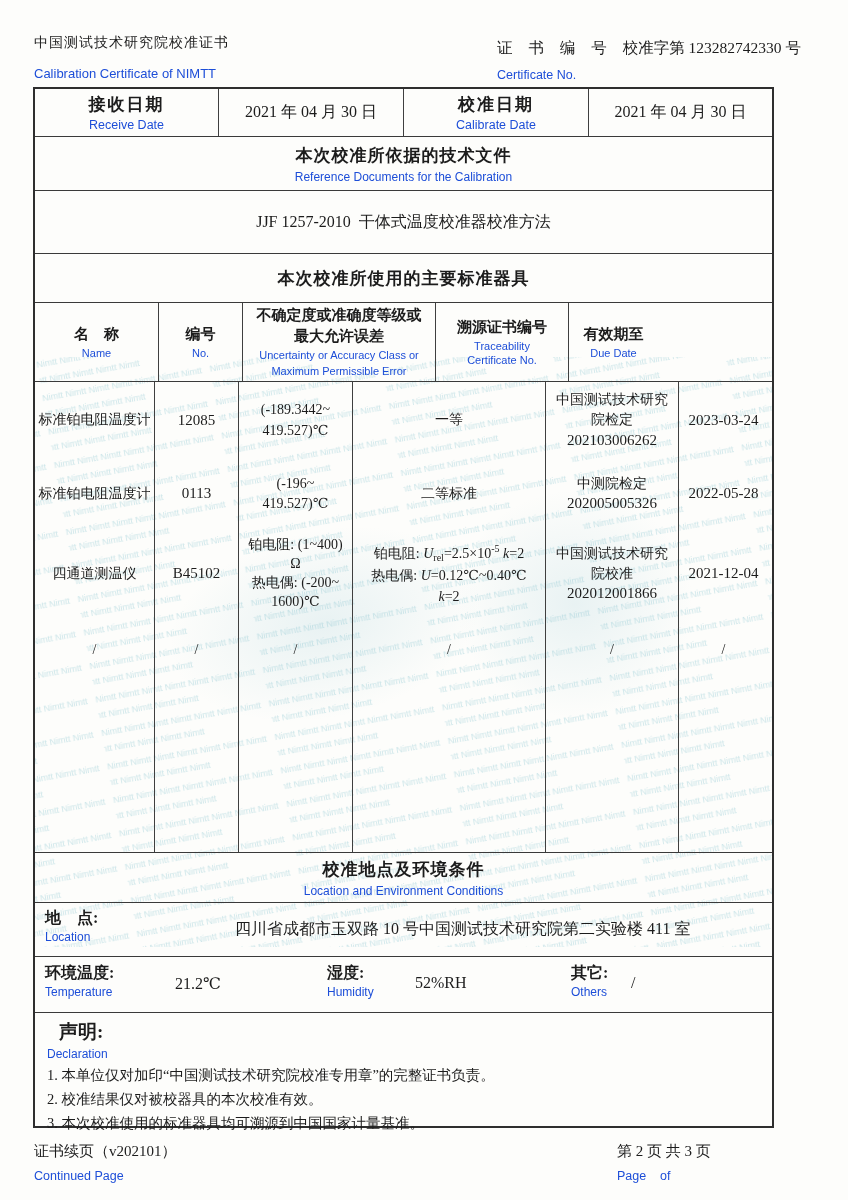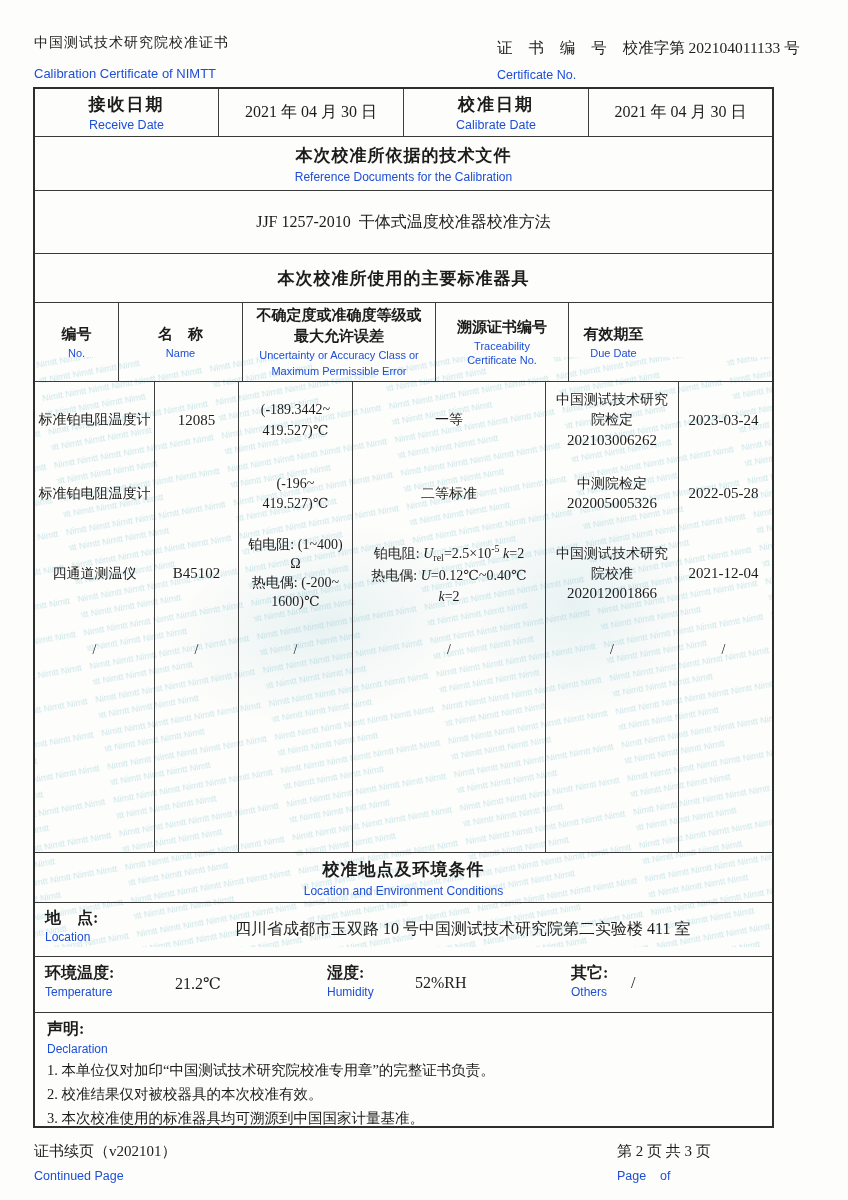--- a/index.html
+++ b/index.html
@@ -42,40 +42,40 @@
   .slot.r4{top:237px;height:62px;}
   .slot .num{font-size:15px;}
   sub,sup{font-size:10px;}
   i{font-style:italic;}
   
   .loclbl-zh{font-size:16px;font-weight:700;}
   .loclbl-en{font-size:12px;margin-top:1px;}
   .locval{font-size:16px;}
   
   .decl{padding:6px 12px;}
-  .decl-zh{font-size:16px;font-weight:700;}
+  .decl-zh{font-size:19px;font-weight:700;margin-left:12px;}
   .decl-en{font-size:12px;margin-top:2px;}
   .decl-item{font-size:14.5px;margin-top:5px;}
   
   .foot-zh{font-size:15px;}
   .foot-en{font-size:12.5px;}
   
   .wm{position:absolute;left:0;top:268px;width:737px;height:590px;opacity:.55;pointer-events:none;}
   .blob{position:absolute;pointer-events:none;
         background:radial-gradient(ellipse at center,rgba(125,185,200,.16),rgba(125,185,200,0) 70%);}
 </style>
 </head>
 <body>
 
 <div class="page">
 
   <div class="abs title-zh">中国测试技术研究院校准证书</div>
   <div class="abs title-en en">Calibration Certificate of NIMTT</div>
   <div class="abs certline">
-    <span class="lbl pre">证 书 编 号</span><span>校准字第 202104011133 号</span>
+    <span class="lbl pre">证 书 编 号</span><span>校准字第 123282742330 号</span>
   </div>
   <div class="abs cert-en en">Certificate No.</div>
 
   <div class="frame">
 
     <svg class="wm" xmlns="http://www.w3.org/2000/svg">
       <defs>
         <pattern id="wmp" width="170" height="34" patternUnits="userSpaceOnUse" patternTransform="rotate(-10)">
           <text x="0" y="11" font-size="9" fill="#a4d2da" font-family="Liberation Sans,sans-serif">Nimtt  Nimtt  Nimtt  Nimtt  Nimtt  Nimtt  Nimtt</text>
           <text x="-60" y="27" font-size="9" fill="#a4d2da" font-family="Liberation Sans,sans-serif">Nimtt  Nimtt  Nimtt  Nimtt  Nimtt  Nimtt  Nimtt</text>
@@ -113,27 +113,27 @@
     <div class="sect cell" style="height:63px;">
       <div class="pre" style="font-size:16px;">JJF 1257-2010  干体式温度校准器校准方法</div>
     </div>
 
     <div class="sect cell" style="height:49px;">
       <div class="heading-zh">本次校准所使用的主要标准器具</div>
     </div>
 
     <div class="sect thead" style="height:79px;">
       <div class="rowflex">
+        <div class="cell vline" style="width:124px;">
+          <div class="th-zh pre">名    称</div>
+          <div class="th-en en">Name</div>
+        </div>
         <div class="cell vline" style="width:84px;">
           <div class="th-zh">编号</div>
           <div class="th-en en">No.</div>
-        </div>
-        <div class="cell vline" style="width:124px;">
-          <div class="th-zh pre">名    称</div>
-          <div class="th-en en">Name</div>
         </div>
         <div class="cell vline" style="width:193px;">
           <div class="th-zh">不确定度或准确度等级或</div>
           <div class="th-zh">最大允许误差</div>
           <div class="th-en en">Uncertainty or Accuracy Class or</div>
           <div class="th-en en">Maximum Permissible Error</div>
         </div>
         <div class="cell vline" style="width:133px;">
           <div class="th-zh">溯源证书编号</div>
           <div class="th-en en">Traceability</div>
@@ -160,20 +160,23 @@
               <div>四通道测温仪</div>
             </div>
           <div class="slot r4">
               <div>/</div>
             </div>
         </div>
 
         <div class="bodycol vline" style="width:84px;">
           <div class="slot r1">
               <div class="num">12085</div>
+            </div>
+          <div class="slot r2">
+              <div class="num">0113</div>
             </div>
           <div class="slot r3">
               <div class="num">B45102</div>
             </div>
           <div class="slot r4">
               <div>/</div>
             </div>
         </div>
 
         <div class="bodycol vline" style="width:114px;">

